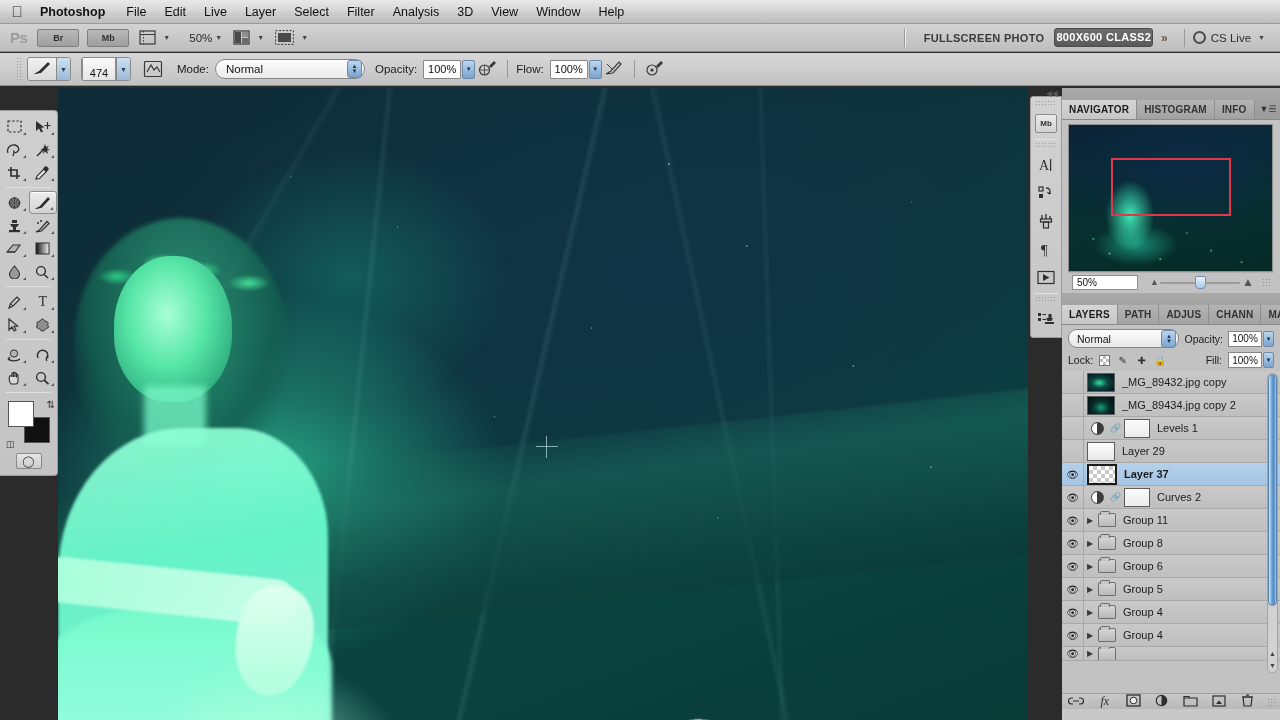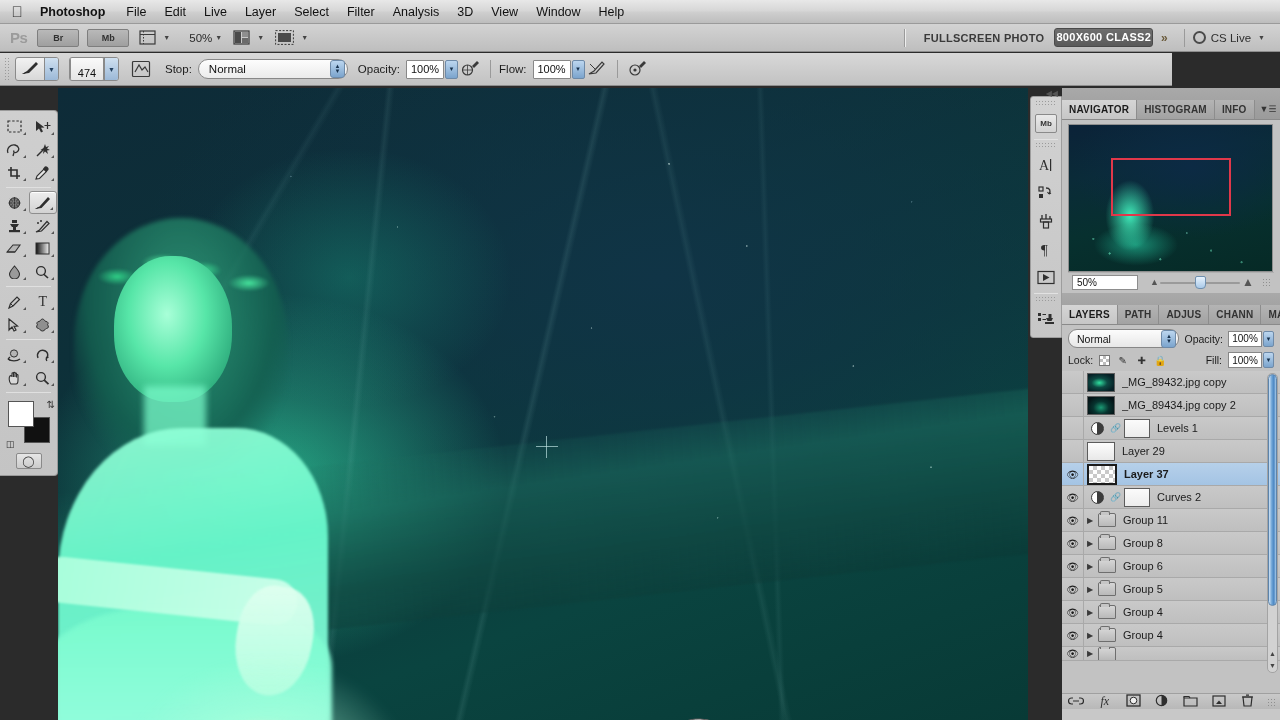--- a/index.html
+++ b/index.html
@@ -68,24 +68,24 @@
     background:linear-gradient(to bottom,#6e6e6e,#5a5a5a);
     color:#fff; border:1px solid #4a4a4a; border-radius:3px;
     height:19px; line-height:17px; padding:0 1px;
   }
   .chev2 { color:#6a5a3a; font-size:12px; padding:0 8px; font-weight:bold; }
   .cslive { font-size:11.5px;color:#2e2e2e;padding-right:4px; }
   .csring { width:13px;height:13px;border:2.5px solid #4a4a4a;border-radius:50%;margin-right:5px; }
 
   
   #optbar {
-    position:absolute;left:0;top:53px;width:1172px;height:33px;
+    position:absolute;left:0;top:53px;width:1280px;height:33px;
     background:linear-gradient(to bottom,#d8d8d8,#c2c2c2);
     border-bottom:1px solid #8d8d8d;
-    display:flex;align-items:center;padding-left:4px;text-align:center;
+    display:flex;align-items:center;padding-left:16px;text-align:center;
   }
   .gripper {
     width:6px;height:24px;
     background-image: radial-gradient(#8d8d8d 40%, transparent 41%);
     background-size:3px 3px; opacity:.8; margin-right:5px;
   }
   .toolwell {
     display:flex;align-items:center;height:24px;border:1px solid #8a8a8a;border-radius:3px;
     background:linear-gradient(to bottom,#f2f2f2,#d8d8d8);overflow:hidden;
   }
@@ -496,21 +496,21 @@
       <div class="brushsize">474</div>
       <div class="wellcaret">▼</div>
     </div>
     <div style="width:10px"></div>
     <div class="iconbtn">
       <svg width="20" height="20" viewBox="0 0 20 20">
           <rect x="1.5" y="2.5" width="17" height="15" rx="1" fill="none" stroke="#3a3a3a" stroke-width="1.2"></rect>
           <path d="M4 13 L8 6 L11 11 L14 8 L17 13" fill="none" stroke="#3a3a3a" stroke-width="1.2"></path>
         </svg>
     </div>
-    <div class="lbl">Stop:</div>
+    <div class="lbl">Mode:</div>
     <div class="selectbox" style="width:150px">
       <span>Normal</span>
       <span class="spinner">
           <span>▲</span>
           <span>▼</span>
         </span>
     </div>
     <div class="lbl">Opacity:</div>
     <div style="display:flex;align-items:center">
       <div class="numfield" style="width:38px;justify-content:center">100%</div>

